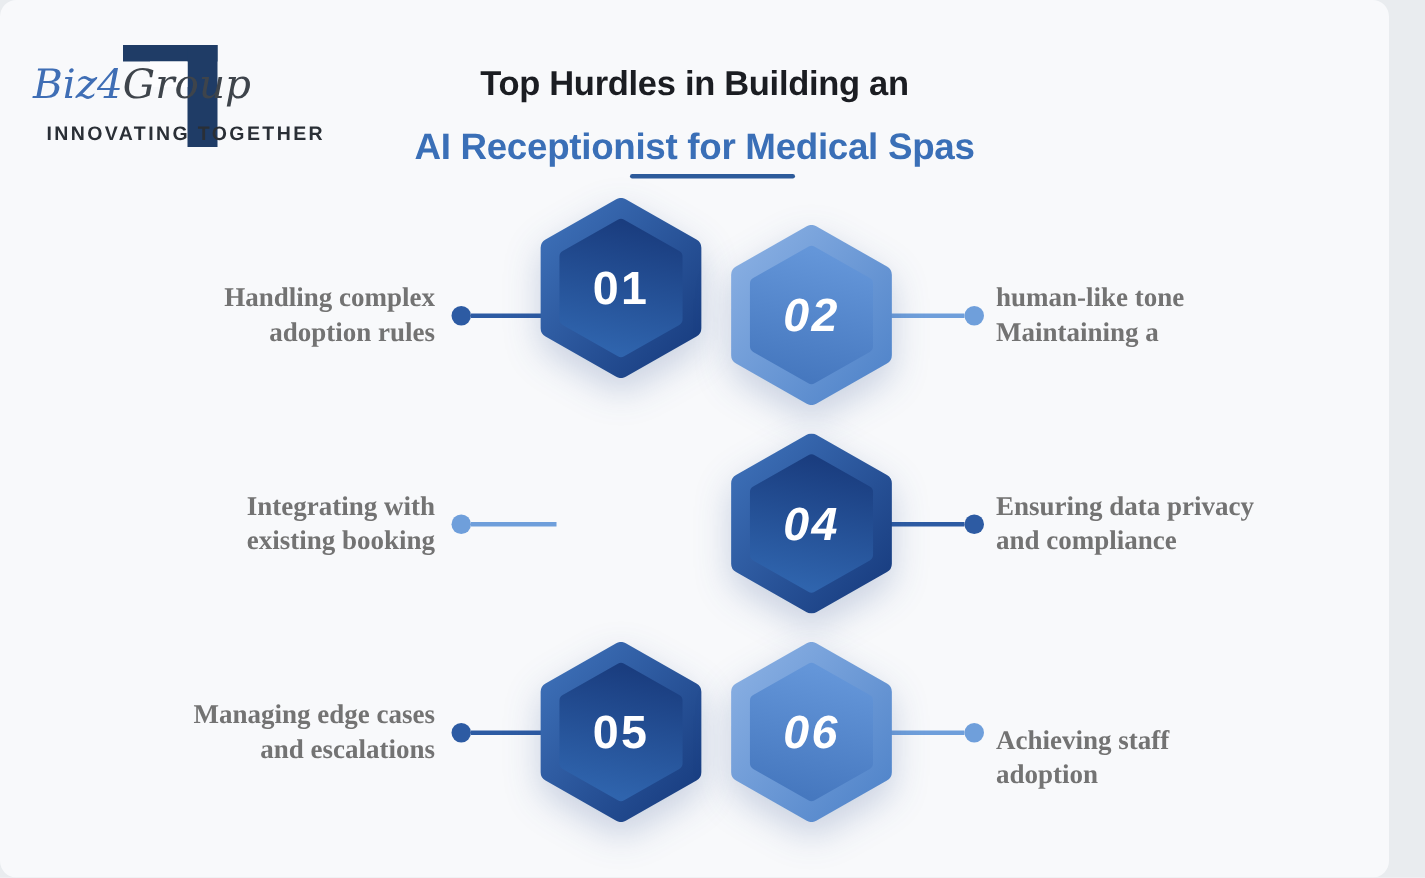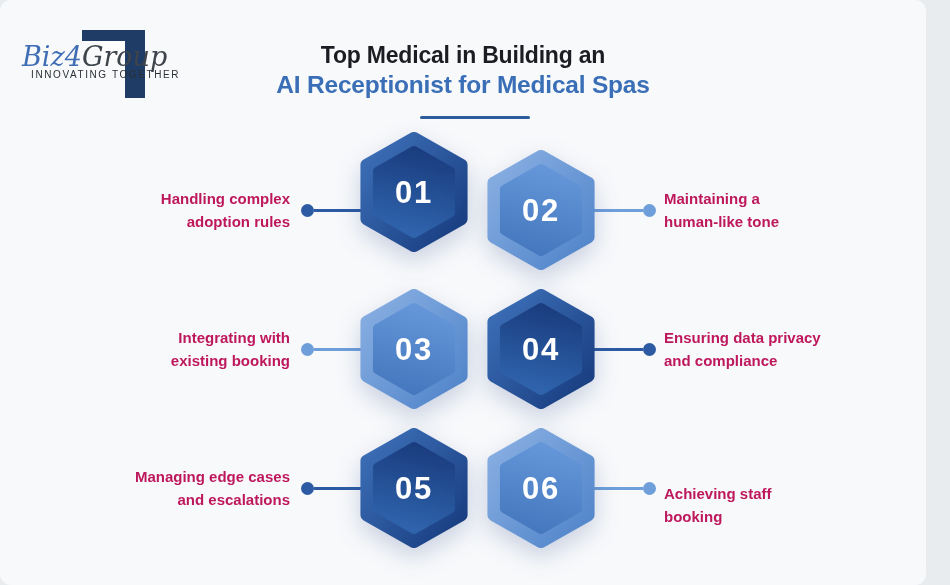--- a/index.html
+++ b/index.html
@@ -20,42 +20,42 @@
   .logo .bracket-right  { position: absolute; left: 105px; top: 14px; width: 20px; height: 68px; background: #1f3c66; }
   .logo .bracket-notch  { position: absolute; left: 80px; top: 25px; width: 25px; height: 17px; background: #fdfdfe; }
   .logo .brand {
     position: absolute; left: 2px; top: 26px;
     font-family: "DejaVu Serif", "Liberation Serif", serif;
     font-style: italic; font-size: 27px; line-height: 30px; white-space: nowrap;
   }
   .logo .brand .blue { color: #3f6eb5; }
   .logo .brand .dark { color: #3e444b; }
   .logo .tagline {
-    position: absolute; left: 11px; top: 53px;
-    font-size: 10px; font-weight: normal; letter-spacing: 1.6px; color: #2a2f36; white-space: nowrap;
+    position: absolute; left: 11px; top: 65px;
+    font-size: 13px; font-weight: bold; letter-spacing: 1.6px; color: #2a2f36; white-space: nowrap;
   }
 
   
   .title-line1 {
     position: absolute; left: 0; right: 0; top: 42px; text-align: center;
     font-size: 23px; font-weight: 600; letter-spacing: -0.2px; color: #1b1d22;
   }
   .title-line2 {
-    position: absolute; left: 0; right: 0; top: 71px; text-align: center;
+    position: absolute; left: 0; right: 0; top: 85px; text-align: center;
     font-size: 24.5px; font-weight: 700; letter-spacing: -0.2px; color: #3a6fb7;
   }
   .title-underline {
     position: absolute; left: 420px; top: 116px; width: 110px; height: 3px;
     background: #2d5b9b; border-radius: 2px;
   }
 
   
   .label {
     position: absolute; width: 280px;
-    font-size: 15px; font-weight: 600; line-height: 23px; color: #be185d;
+    font-size: 18px; font-weight: 600; line-height: 23px; color: #737373; font-family: Liberation Serif, serif;
   }
   .label span { display: block; }
   .label.left  { left: 10px;  text-align: right; }
   .label.right { left: 664px; text-align: left; }
 
   
   .connector { position: absolute; display: flex; align-items: center; height: 13px; z-index: 1; }
   .connector .dot  { width: 13px; height: 13px; border-radius: 50%; flex: 0 0 13px; }
   .connector .line { flex: 1; height: 3px; }
   .connector.c-dark .dot,  .connector.c-dark .line  { background: #2d5ba3; }
@@ -64,21 +64,21 @@
   .connector.from-right { left: 588px; width: 68px; }
 
   
   .hex { position: absolute; width: 112px; height: 120px; z-index: 2; }
   .hex svg { width: 100%; height: 100%; filter: drop-shadow(0 9px 12px rgba(26, 66, 132, 0.22)); }
   .hex-num {
     font-family: "Liberation Sans", "DejaVu Sans", sans-serif;
     font-size: 29px; font-weight: 600; letter-spacing: 1.5px; fill: #ffffff;
   }
   .col-a { left: 358px; }
-  .col-b { left: 485px; }
+  .col-b { left: 485px; font-style: italic; }
 </style>
 </head>
 <body>
 
 <div class="canvas">
 
   <svg width="0" height="0" style="position:absolute" aria-hidden="true">
     <defs>
       <linearGradient id="g-dark-outer" x1="0" y1="0" x2="1" y2="1">
         <stop offset="0" stop-color="#3e71b9"></stop>
@@ -100,21 +100,21 @@
   </svg>
 
   <div class="logo">
     <div class="bracket-top"></div>
     <div class="bracket-right"></div>
     <div class="bracket-notch"></div>
     <div class="brand"><span class="blue">Biz</span><span class="blue">4</span><span class="dark">Group</span></div>
     <div class="tagline">INNOVATING TOGETHER</div>
   </div>
 
-  <div class="title-line1">Top Medical in Building an</div>
+  <div class="title-line1">Top Hurdles in Building an</div>
   <div class="title-line2">AI Receptionist for Medical Spas</div>
   <div class="title-underline"></div>
 
   <div class="label left" style="top:187px">
     <span>Handling complex</span>
     <span>adoption rules</span>
   </div>
   <div class="connector c-dark from-left" style="top:204px">
     <span class="dot"></span>
       <span class="line"></span>
@@ -131,39 +131,32 @@
       <path d="M52 6 L96 31 L96 81 L52 106 L8 81 L8 31 Z" fill="url(#g-light-outer)" stroke="url(#g-light-outer)" stroke-width="12" stroke-linejoin="round"></path>
       <path d="M52 17 L86.3 36.5 L86.3 75.5 L52 95 L17.7 75.5 L17.7 36.5 Z" fill="url(#g-light-inner)" stroke="url(#g-light-inner)" stroke-width="8" stroke-linejoin="round"></path>
       <text class="hex-num" x="52" y="66" text-anchor="middle">02</text>
     </svg>
   </div>
   <div class="connector c-light from-right" style="top:204px">
     <span class="line"></span>
       <span class="dot"></span>
   </div>
   <div class="label right" style="top:187px">
+    <span>human-like tone</span>
     <span>Maintaining a</span>
-    <span>human-like tone</span>
   </div>
 
   <div class="label left" style="top:326px">
     <span>Integrating with</span>
     <span>existing booking</span>
   </div>
   <div class="connector c-light from-left" style="top:343px">
     <span class="dot"></span>
       <span class="line"></span>
   </div>
-  <div class="hex col-a" style="top:289px">
-    <svg viewBox="0 0 104 112">
-      <path d="M52 6 L96 31 L96 81 L52 106 L8 81 L8 31 Z" fill="url(#g-light-outer)" stroke="url(#g-light-outer)" stroke-width="12" stroke-linejoin="round"></path>
-      <path d="M52 17 L86.3 36.5 L86.3 75.5 L52 95 L17.7 75.5 L17.7 36.5 Z" fill="url(#g-light-inner)" stroke="url(#g-light-inner)" stroke-width="8" stroke-linejoin="round"></path>
-      <text class="hex-num" x="52" y="66" text-anchor="middle">03</text>
-    </svg>
-  </div>
   <div class="hex col-b" style="top:289px">
     <svg viewBox="0 0 104 112">
       <path d="M52 6 L96 31 L96 81 L52 106 L8 81 L8 31 Z" fill="url(#g-dark-outer)" stroke="url(#g-dark-outer)" stroke-width="12" stroke-linejoin="round"></path>
       <path d="M52 17 L86.3 36.5 L86.3 75.5 L52 95 L17.7 75.5 L17.7 36.5 Z" fill="url(#g-dark-inner)" stroke="url(#g-dark-inner)" stroke-width="8" stroke-linejoin="round"></path>
       <text class="hex-num" x="52" y="66" text-anchor="middle">04</text>
     </svg>
   </div>
   <div class="connector c-dark from-right" style="top:343px">
     <span class="line"></span>
       <span class="dot"></span>
@@ -194,16 +187,16 @@
       <path d="M52 17 L86.3 36.5 L86.3 75.5 L52 95 L17.7 75.5 L17.7 36.5 Z" fill="url(#g-light-inner)" stroke="url(#g-light-inner)" stroke-width="8" stroke-linejoin="round"></path>
       <text class="hex-num" x="52" y="66" text-anchor="middle">06</text>
     </svg>
   </div>
   <div class="connector c-light from-right" style="top:482px">
     <span class="line"></span>
       <span class="dot"></span>
   </div>
   <div class="label right" style="top:482px">
     <span>Achieving staff</span>
-    <span>booking</span>
+    <span>adoption</span>
   </div>
 
 </div>
 
 </body></html>

